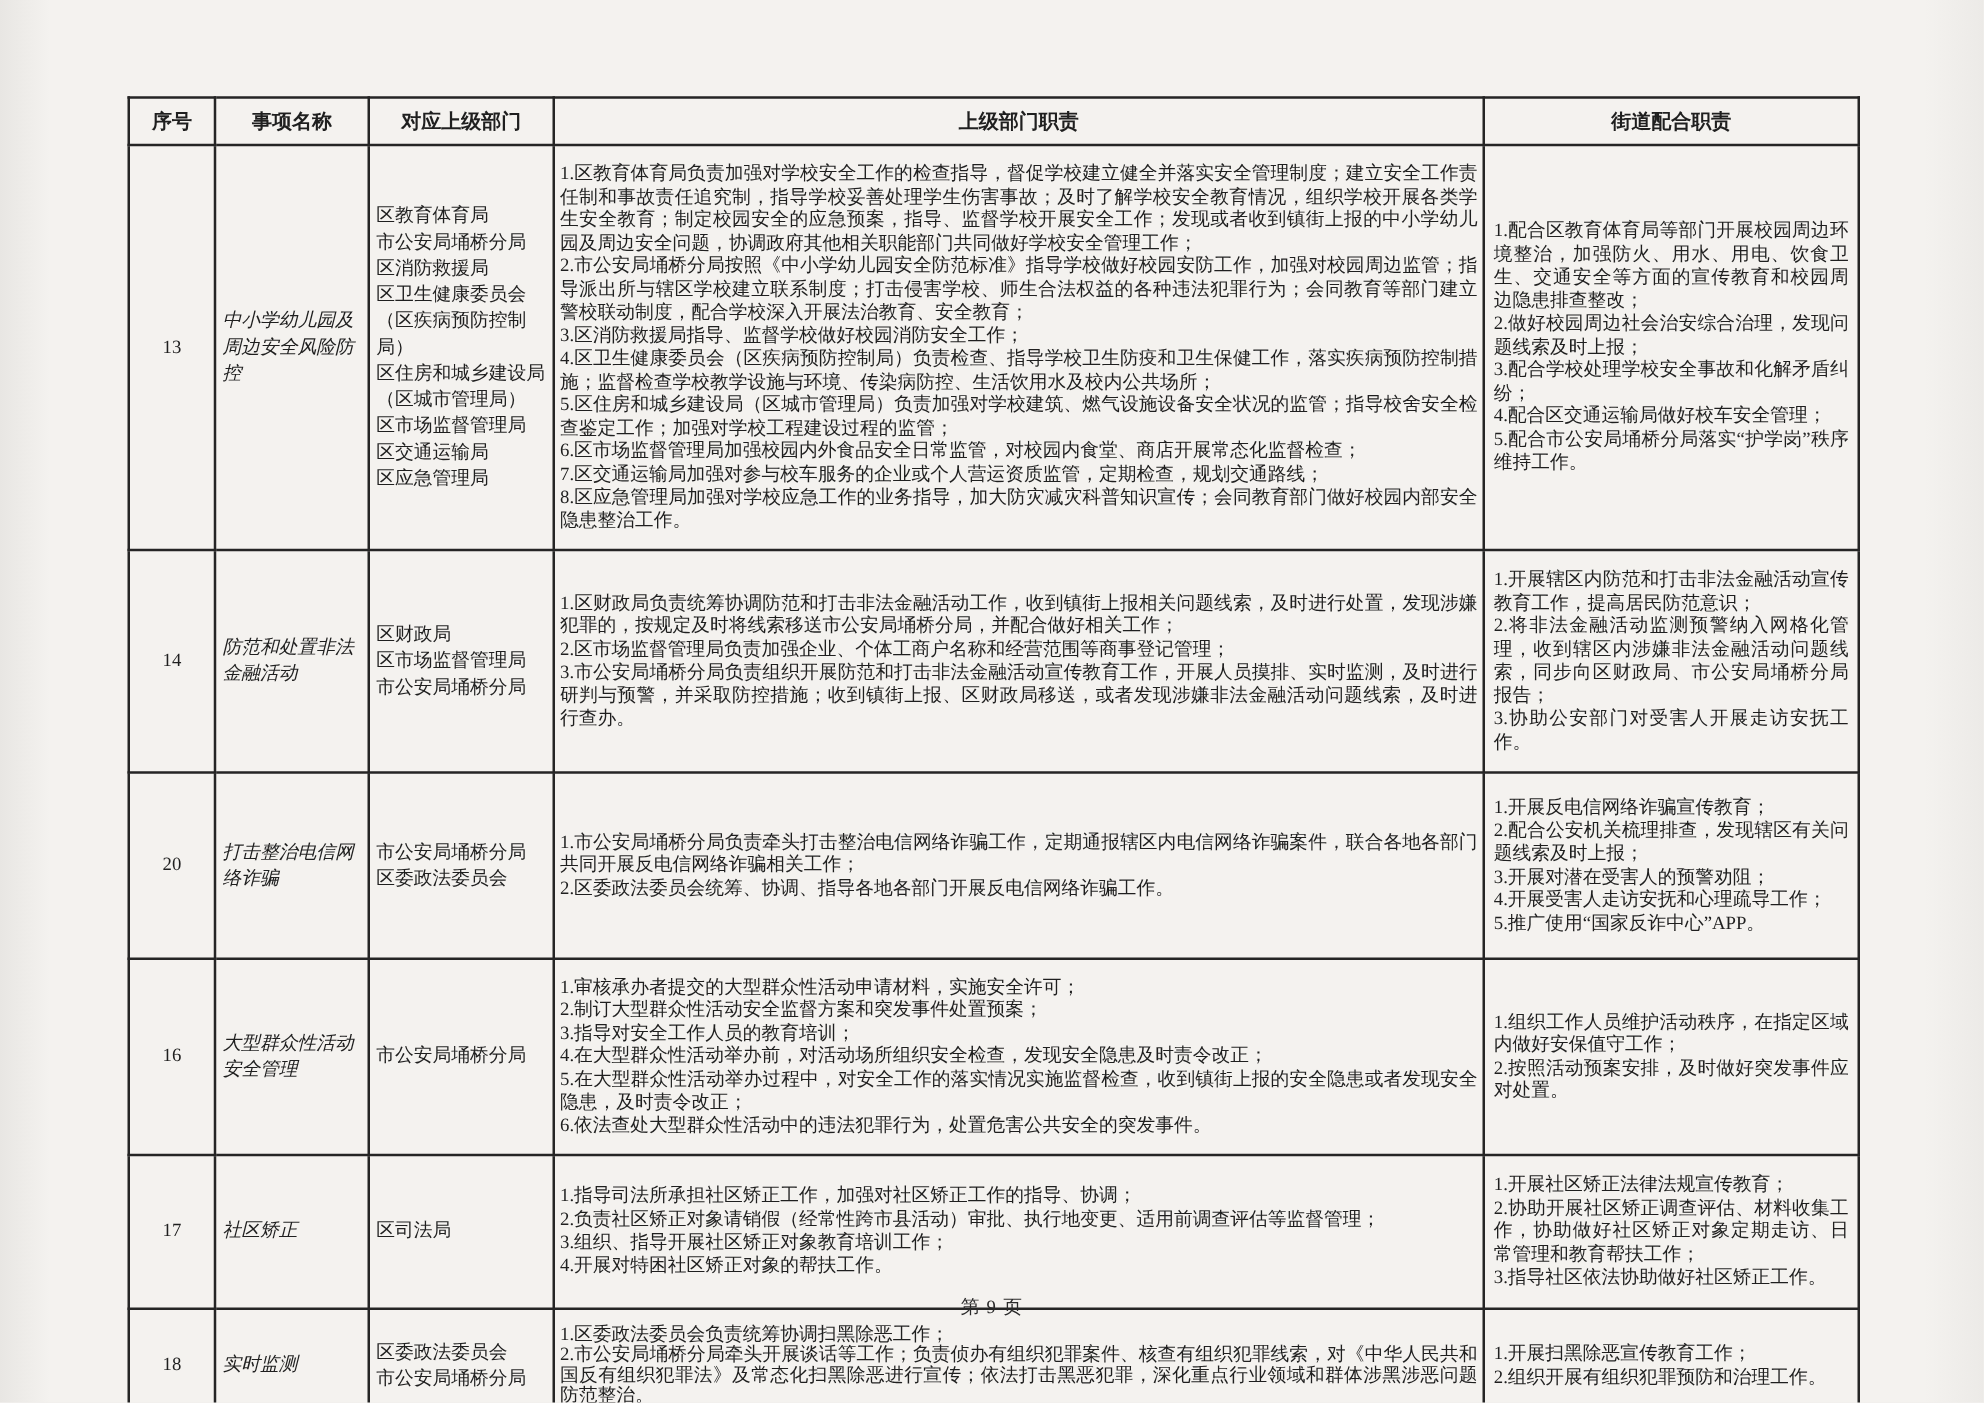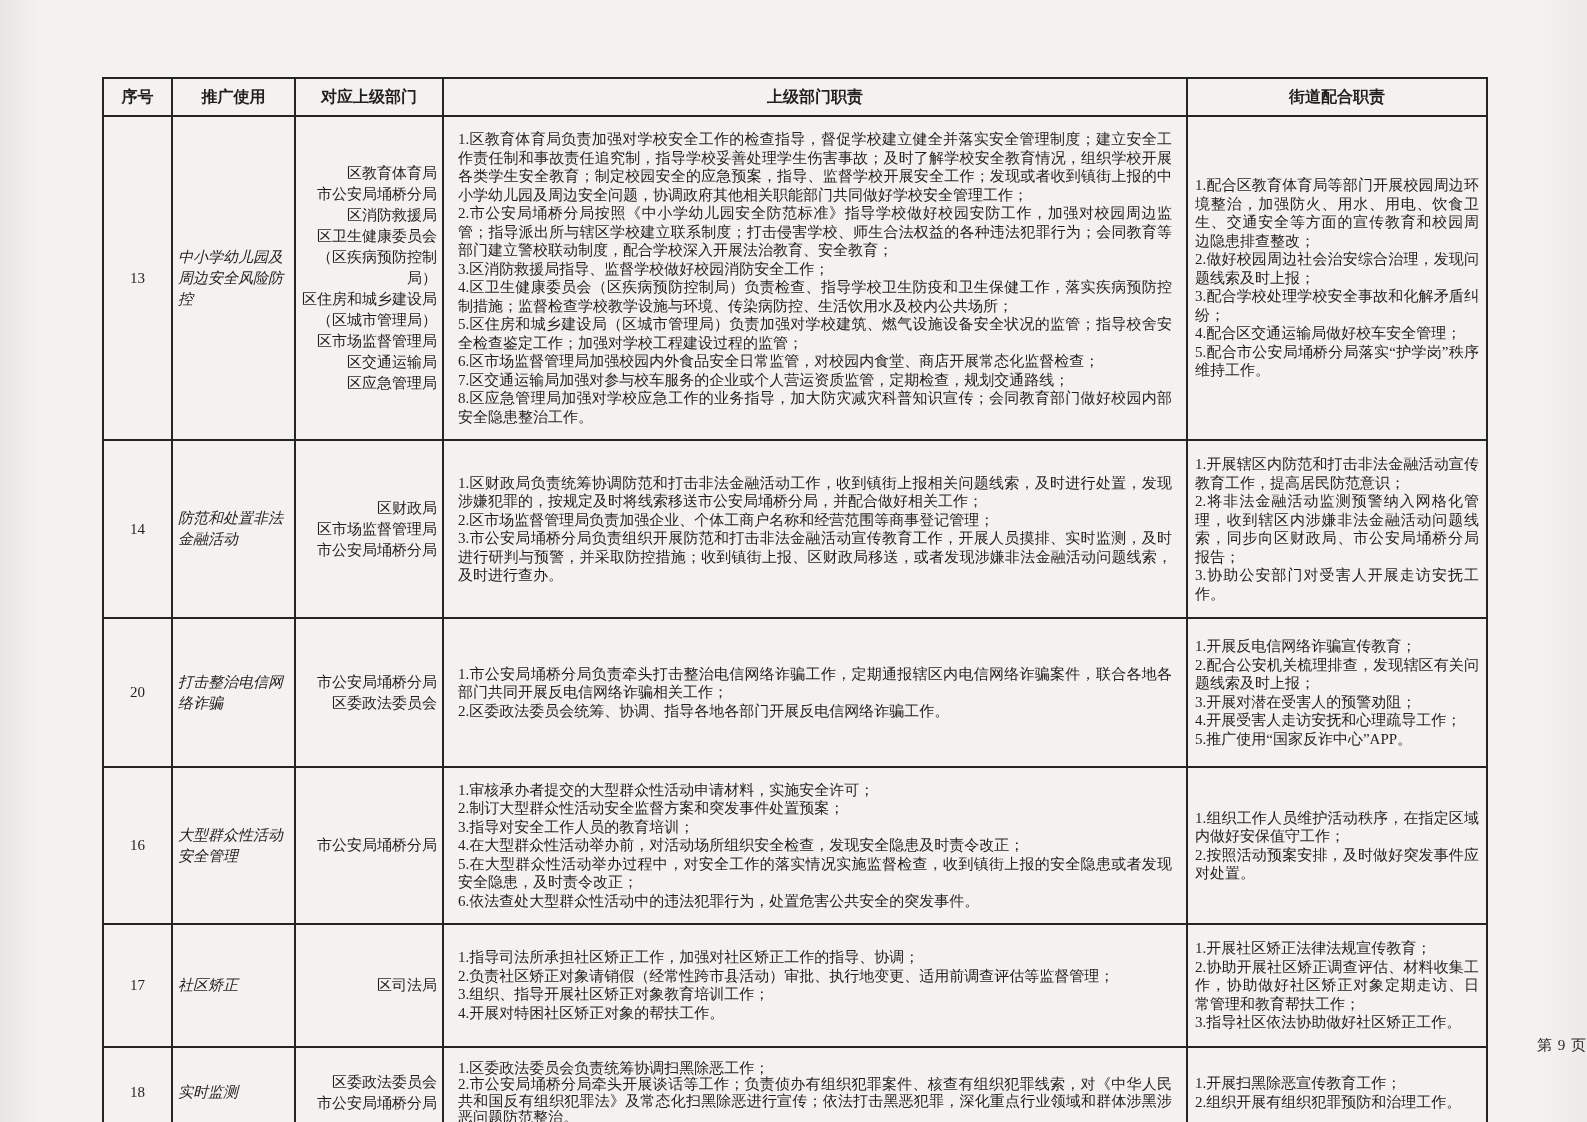--- a/index.html
+++ b/index.html
@@ -53,28 +53,28 @@
     margin-left: 20px;
   }
   .c-name {
     text-align: left;
     padding: 2px 5px;
     line-height: 21px;
     white-space: pre-line;
     font-style: italic;
   }
   .c-dept {
-    text-align: right;
+    text-align: left;
     padding: 2px 5px;
     line-height: 21px;
     white-space: pre-line;
   }
   .c-sup {
     text-align: justify;
-    padding: 2px 14px;
+    padding: 2px 4px;
     line-height: 18.5px;
     white-space: pre-line;
     vertical-align: middle;
     margin-top: 44px;
   }
   .c-street {
     text-align: justify;
     padding: 14px 7px;
     line-height: 18.5px;
     white-space: pre-line;
@@ -85,21 +85,21 @@
   tr.r15 td { height: 119px; }
   tr.r16 td { height: 127px; }
   tr.r17 td { height: 80px; }
   tr.r18 td { height: 62px; }
   tr.r18 .c-sup { line-height: 16.5px; }
   .page-footer {
     position: absolute;
     left: 0;
     width: 100%;
     top: 1036px;
-    text-align: right;
+    text-align: center;
     font-size: 15px;
     letter-spacing: 1px;
     color: #2a2a2a;
   }
 </style>
 </head>
 <body>
 
 <div class="page-inner"></div>
 
@@ -107,21 +107,21 @@
   <colgroup>
     <col style="width:69px">
     <col style="width:123px">
     <col style="width:148px">
     <col style="width:744px">
     <col style="width:300px">
   </colgroup>
   <thead>
     <tr>
       <th>序号</th>
-      <th>推广使用</th>
+      <th>事项名称</th>
       <th>对应上级部门</th>
       <th>上级部门职责</th>
       <th>街道配合职责</th>
     </tr>
   </thead>
   <tbody>
     <tr class="r13">
       <td class="c-no">13</td>
       <td class="c-name">中小学幼儿园及周边安全风险防控</td>
       <td class="c-dept">区教育体育局

